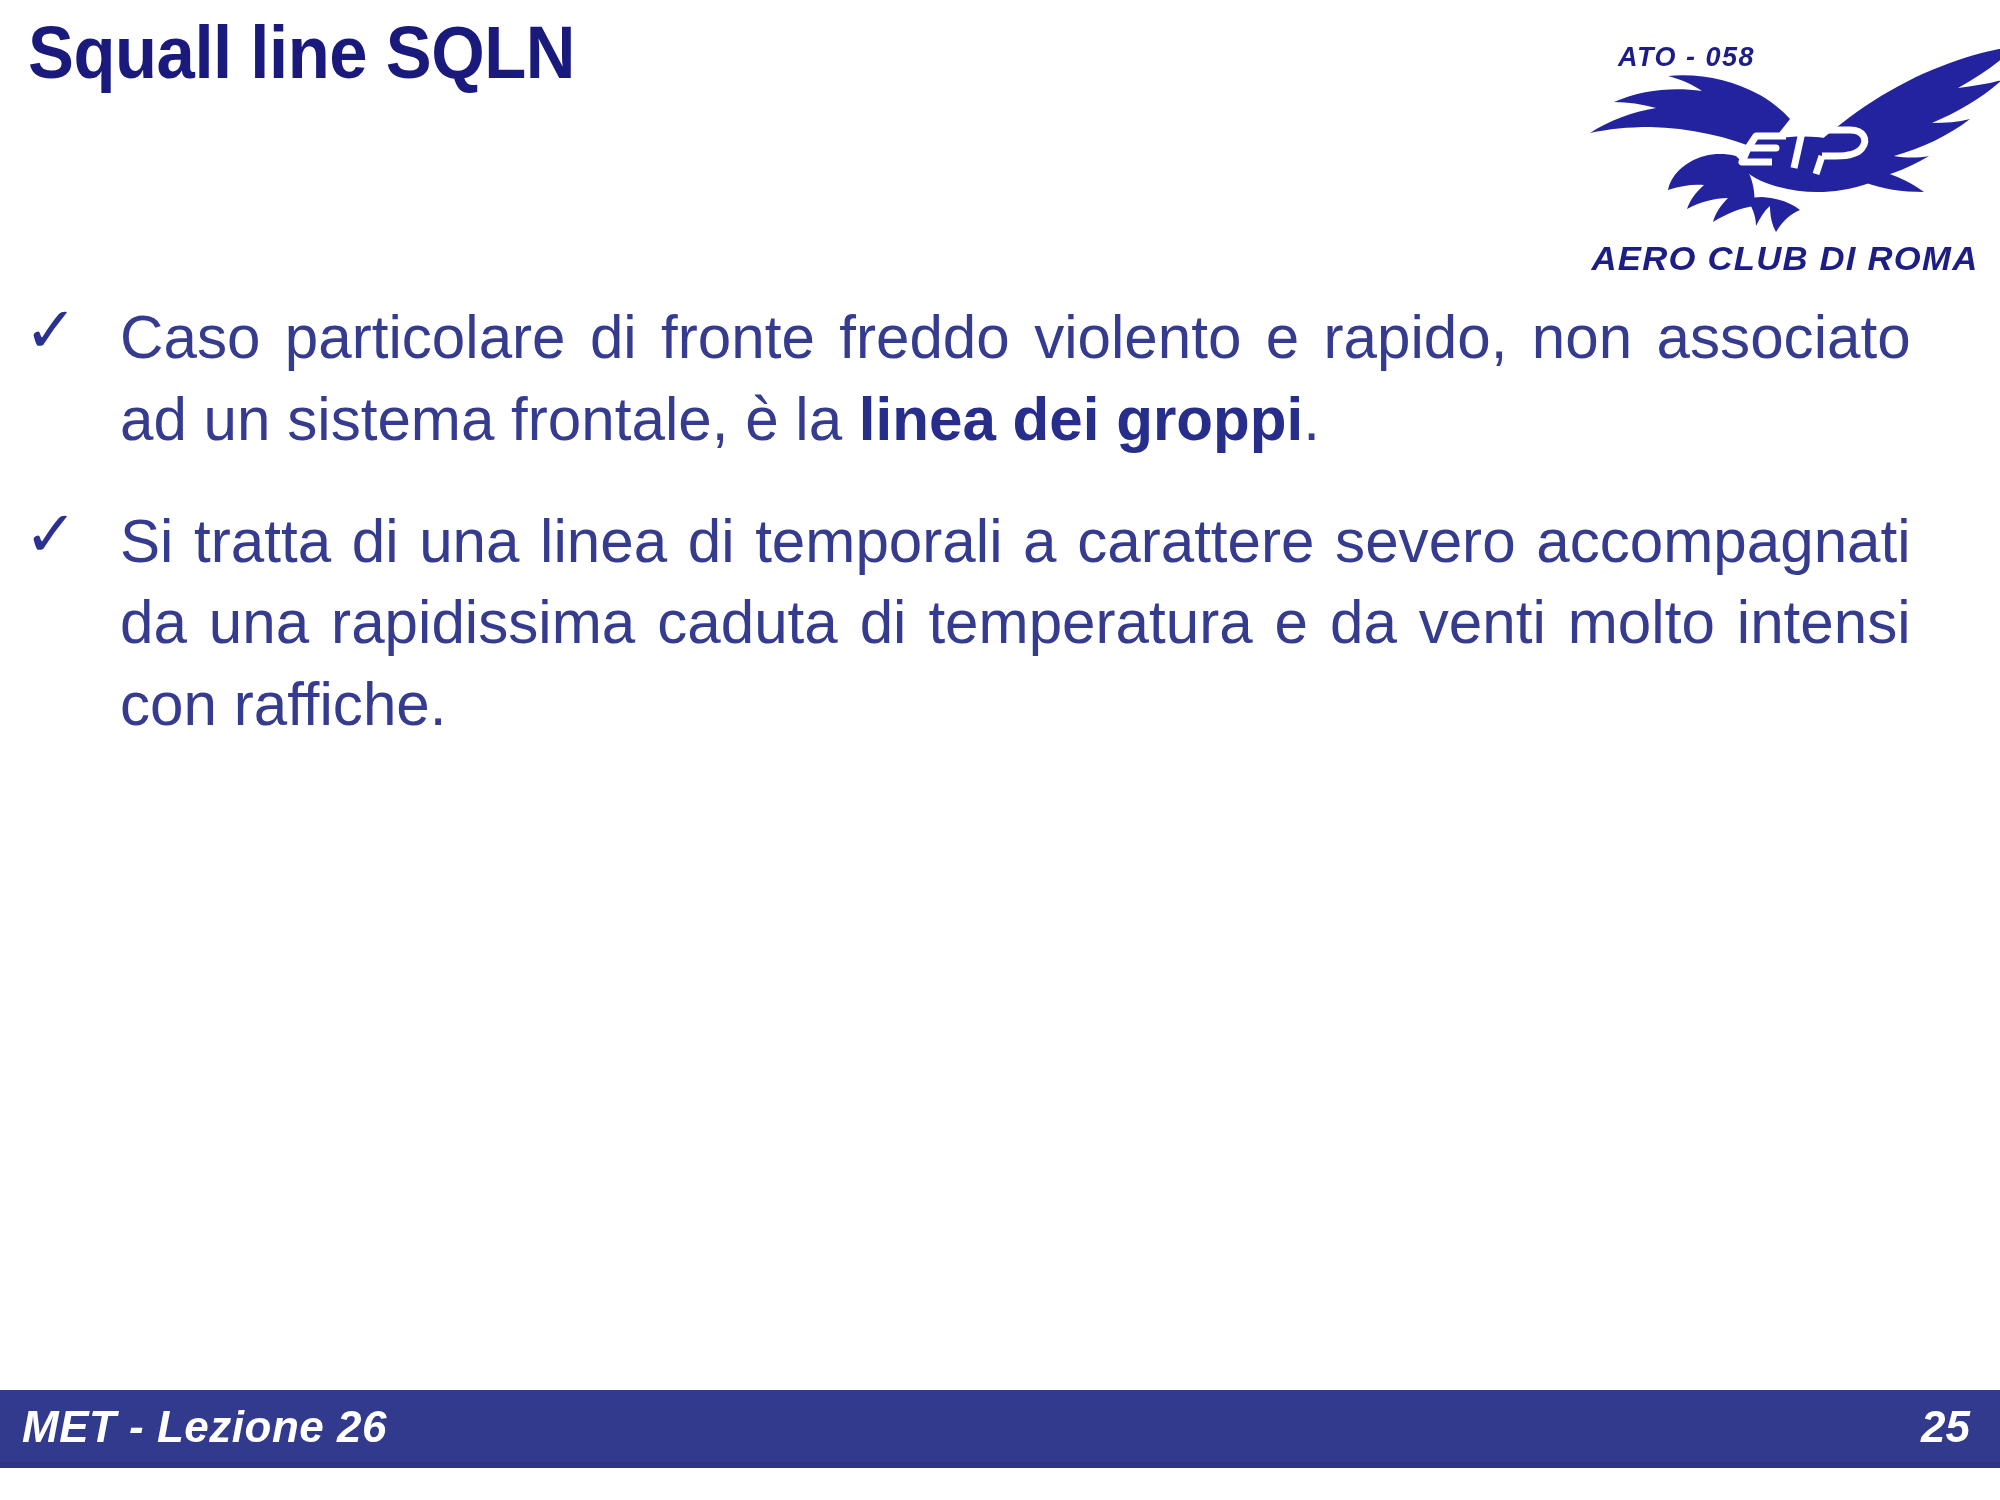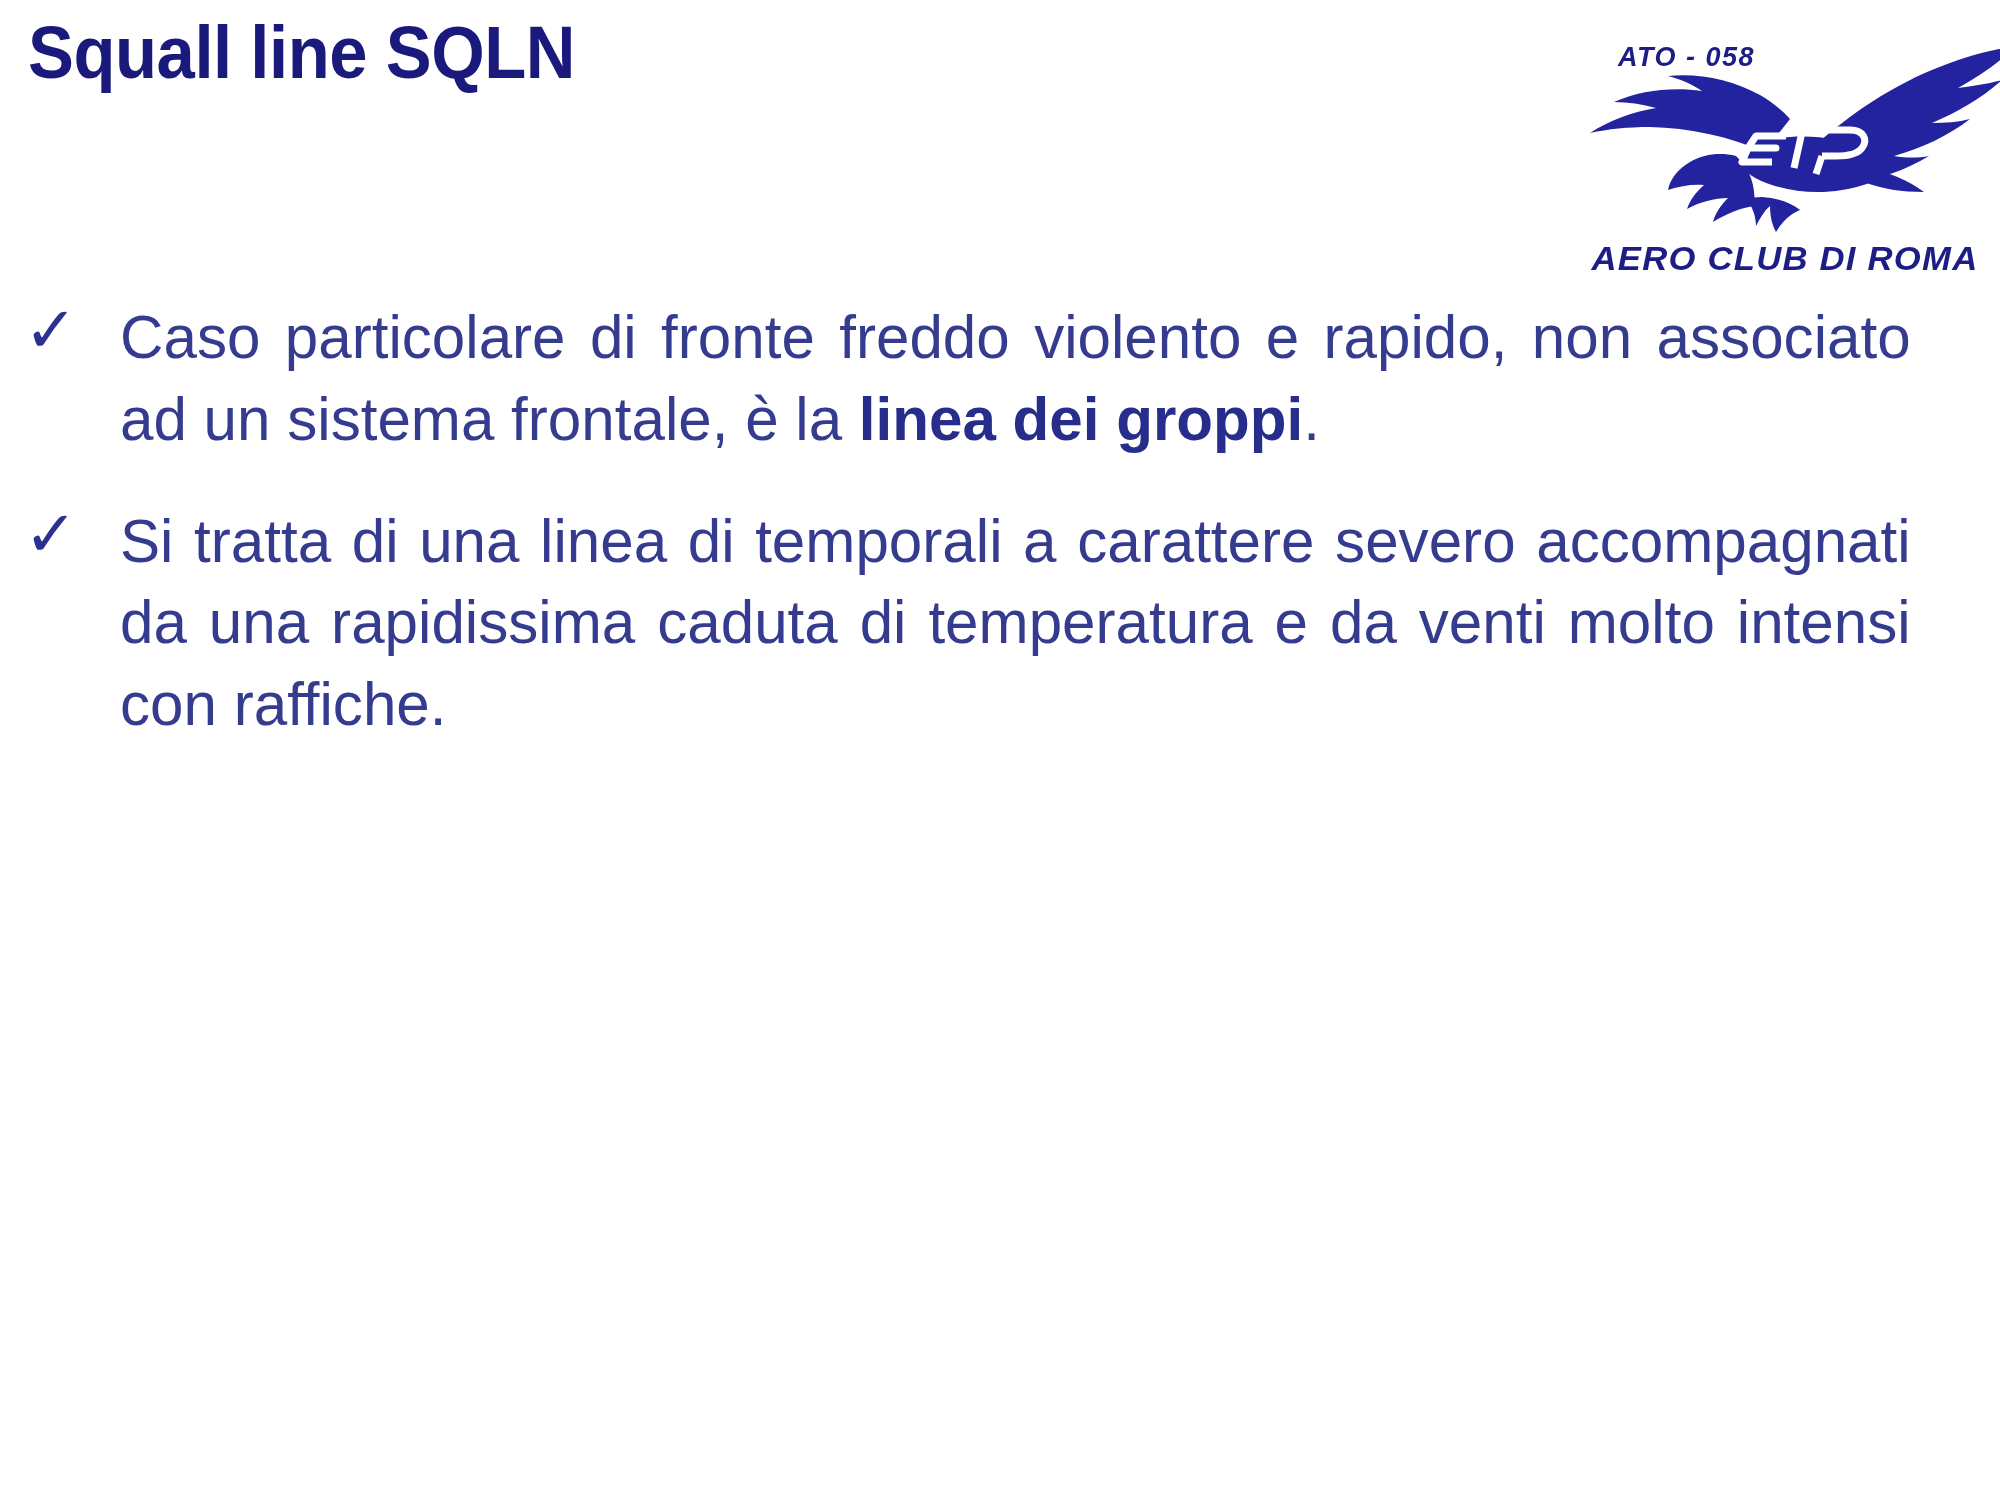--- a/index.html
+++ b/index.html
@@ -220,14 +220,18 @@
 
     <div class="bullet-row">
       <span class="bullet-mark">✓</span>
       <div class="bullet-text">
         <span>Si tratta di una linea di temporali a carattere severo accompagnati da una rapidissima caduta di temperatura e da venti molto intensi con raffiche.</span>
       </div>
     </div>
 
   </div>
 
+  <div class="footer-bar">
+    <span class="footer-left">MET - Lezione 26</span>
+    <span class="footer-right">25</span>
+  </div>
 
 </div>
 
 </body></html>

